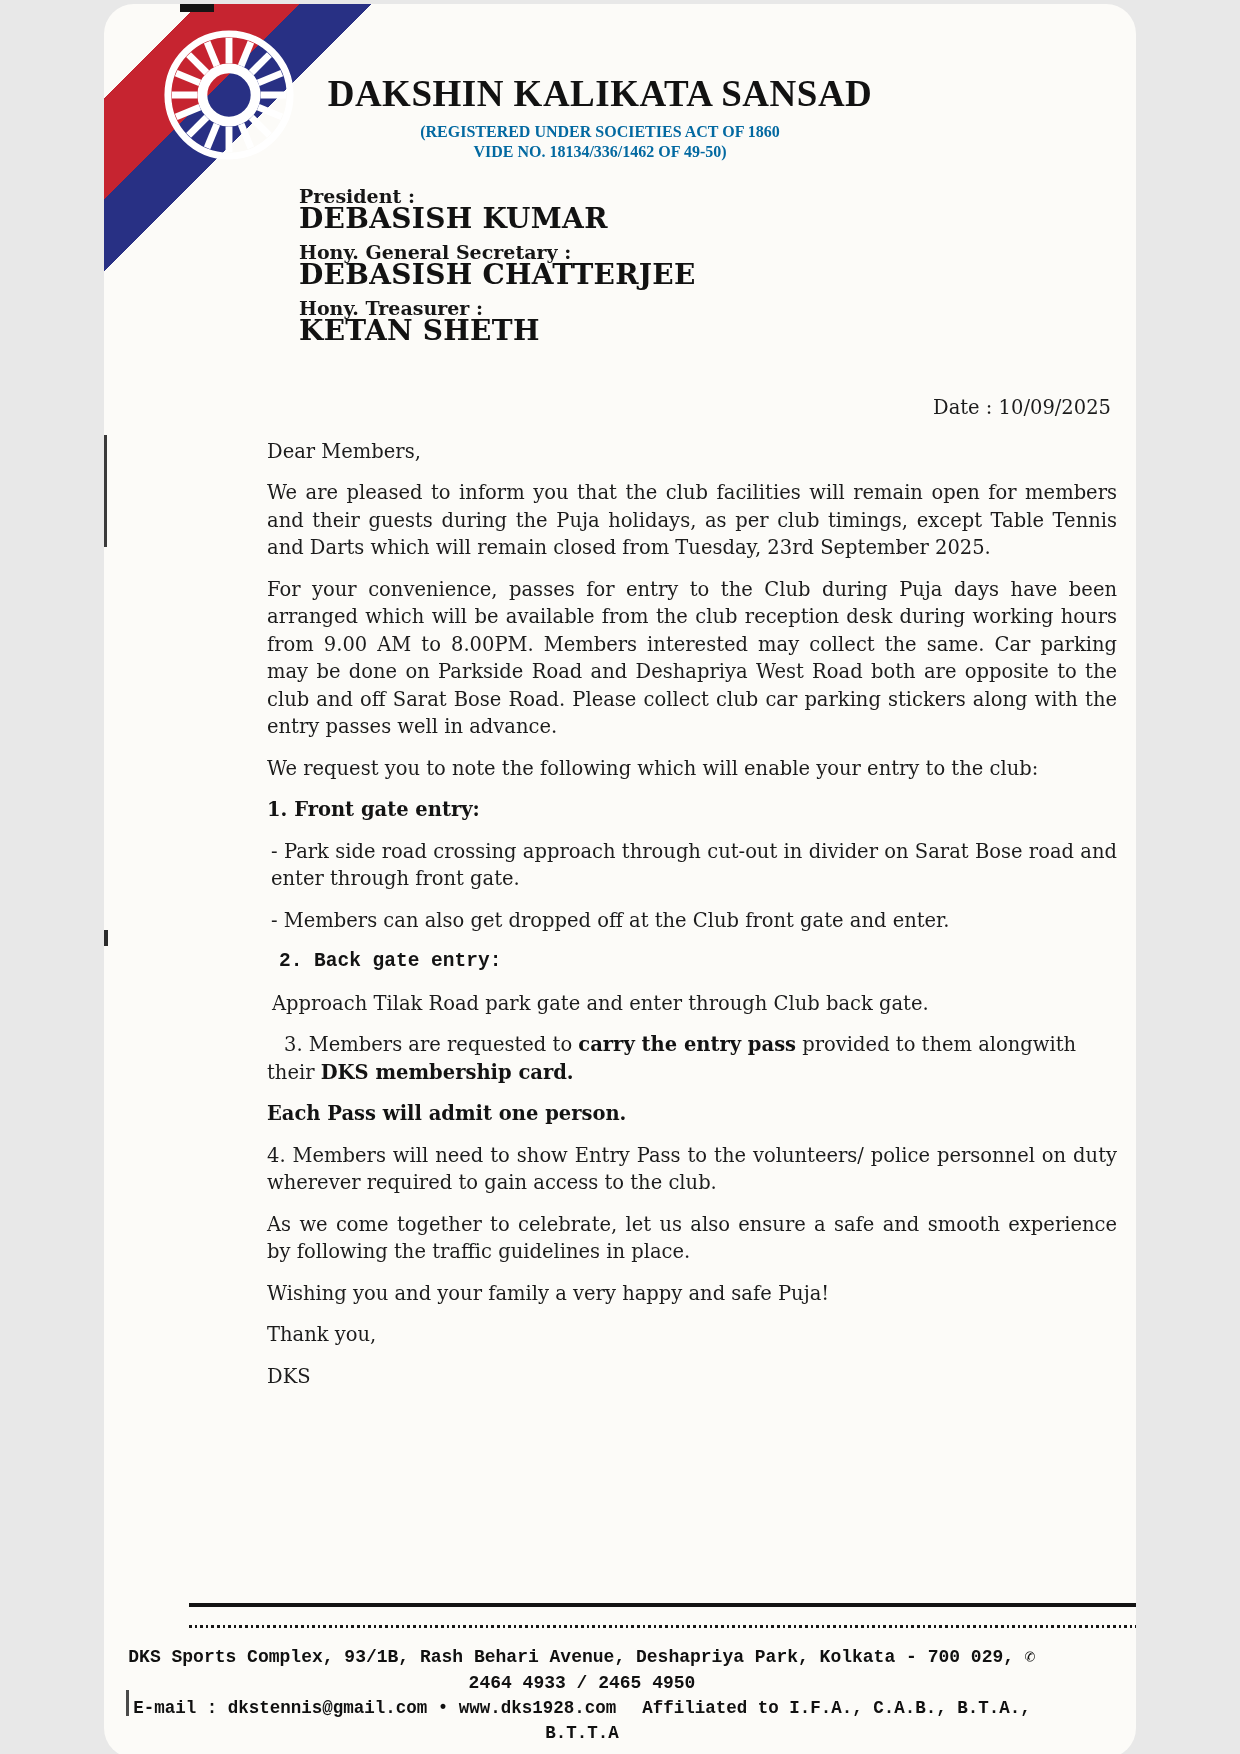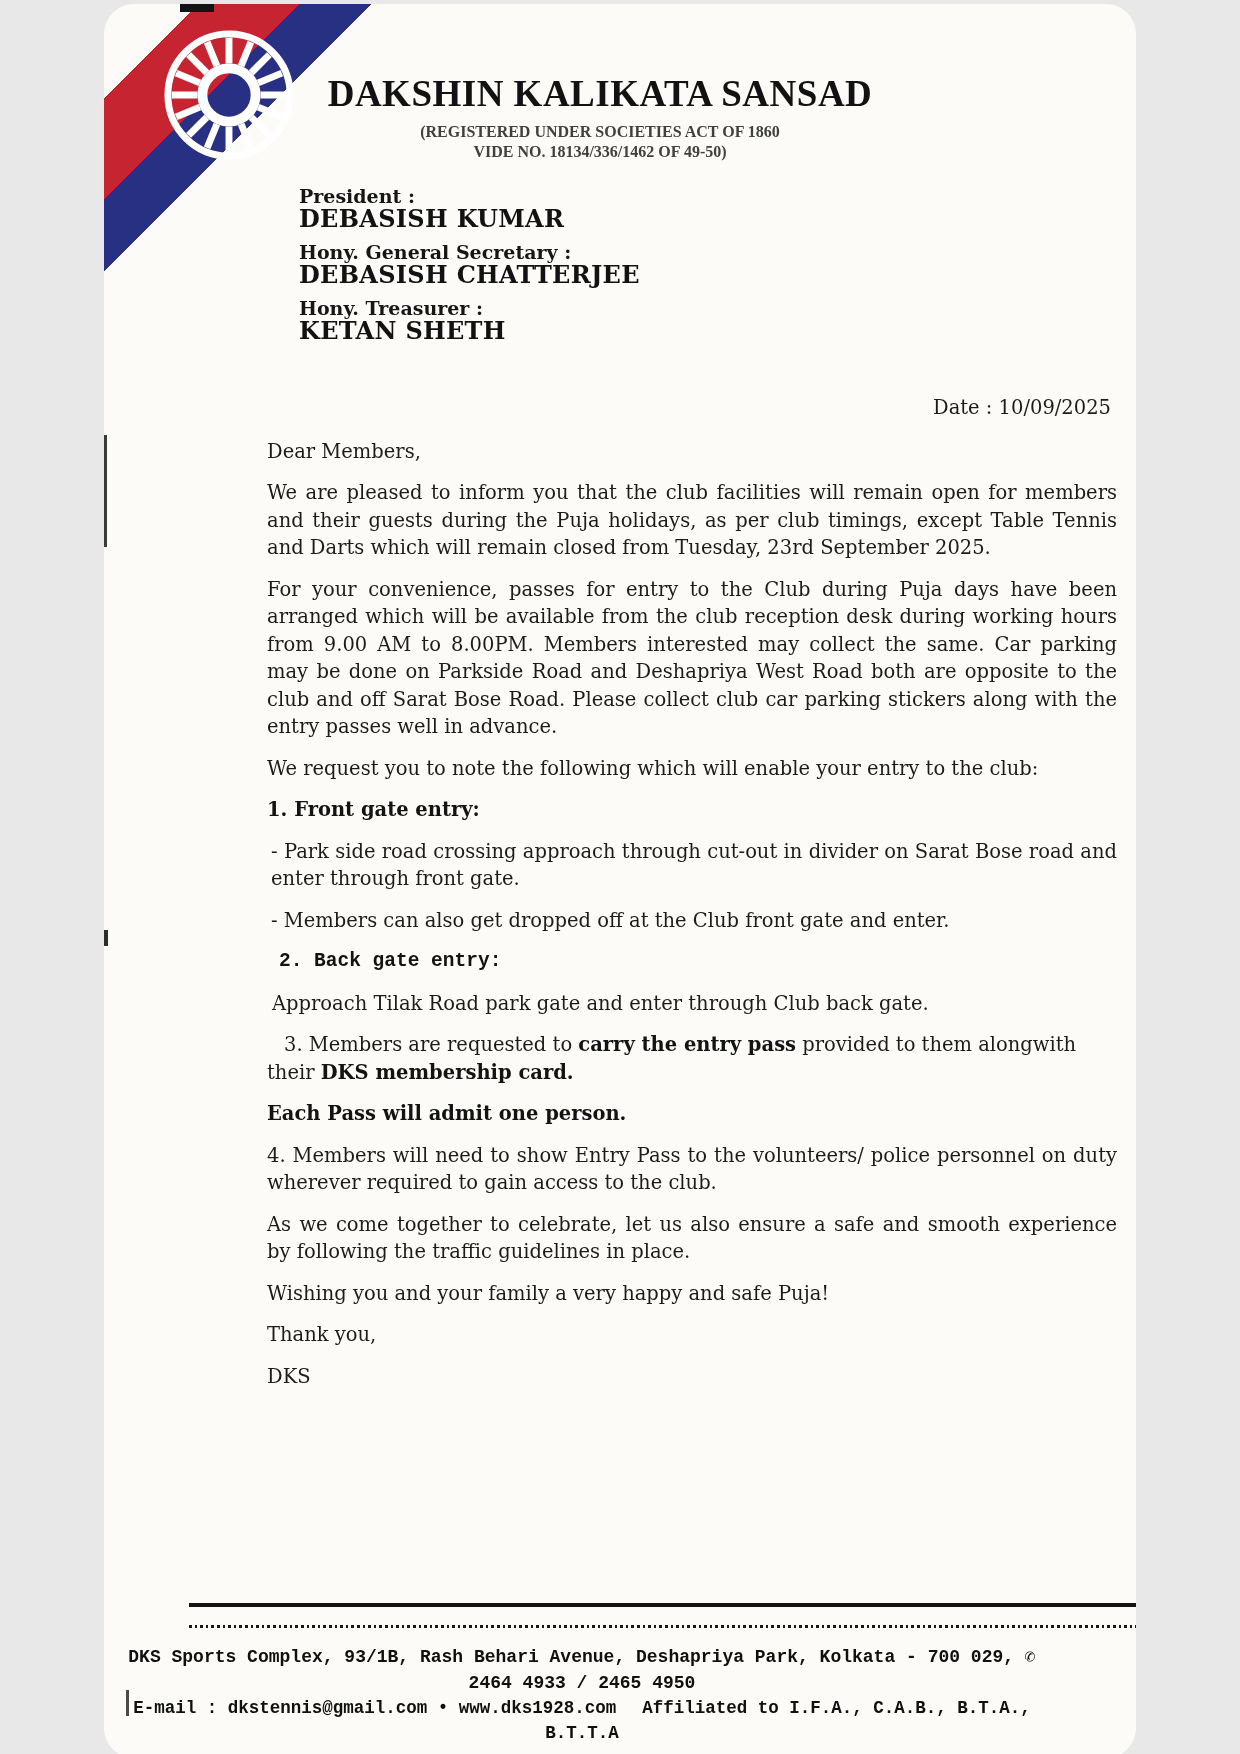--- a/index.html
+++ b/index.html
@@ -28,34 +28,34 @@
 
   
   .masthead{position:absolute;left:0;right:40px;top:70px;text-align:center;}
   .masthead .title{
     font-family:"Liberation Serif", serif;
     font-weight:700;font-size:37px;letter-spacing:.5px;
     color:#121212;line-height:40px;
   }
   .masthead .reg{
     font-family:"Liberation Serif", serif;
-    font-weight:700;font-size:16px;line-height:20px;color:#404040;
+    font-weight:700;font-size:16px;line-height:20px;color:#0369a1;
   }
   .masthead .reg-wrap{margin-top:8px;}
 
   
   .officers{position:absolute;left:195px;top:182px;}
   .officer{margin-bottom:11px;}
   .officer .role{
     font-family:"DejaVu Serif", serif;font-weight:700;
     font-size:19px;line-height:21px;color:#161616;
   }
   .officer .name{
     font-family:"DejaVu Serif", serif;font-weight:700;
-    font-size:24px;line-height:24px;color:#121212;letter-spacing:.3px;
+    font-size:28px;line-height:24px;color:#121212;letter-spacing:.3px;
   }
 
   
   .content{
     position:absolute;left:163px;top:390px;width:850px;
     font-size:19.5px;line-height:27.5px;color:#1c1c1c;
   }
   .content p{margin:0 0 14px 0;}
   .date-line{text-align:right;padding-right:6px;margin-bottom:16px !important;}
   .just{text-align:justify;}

